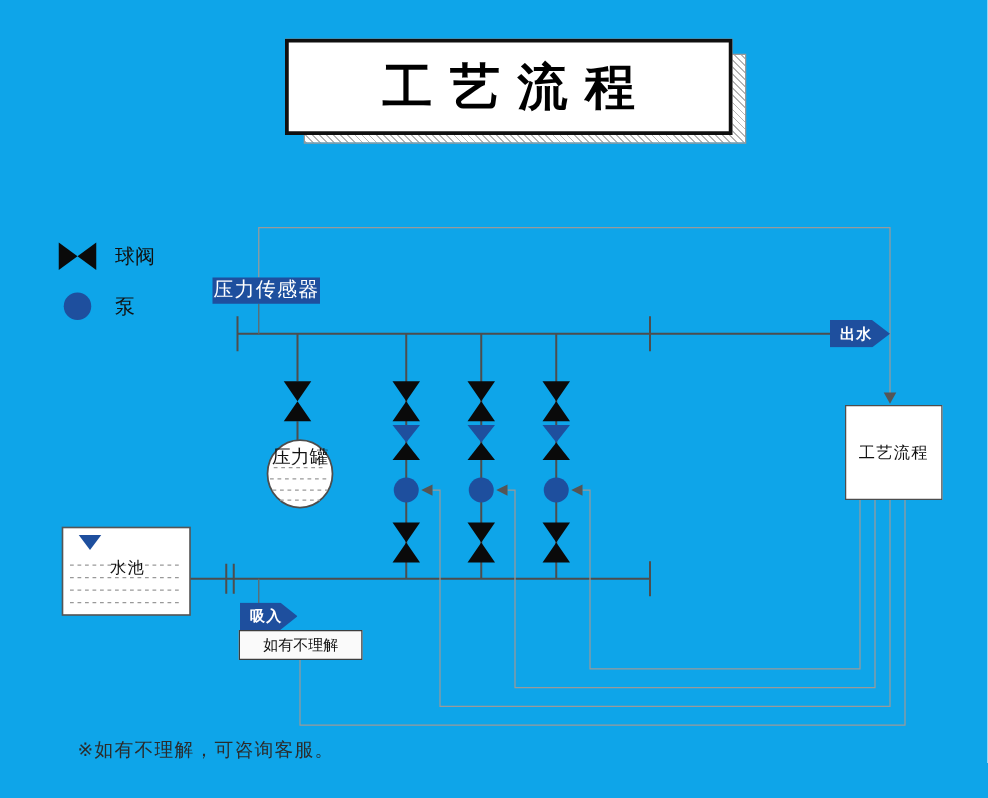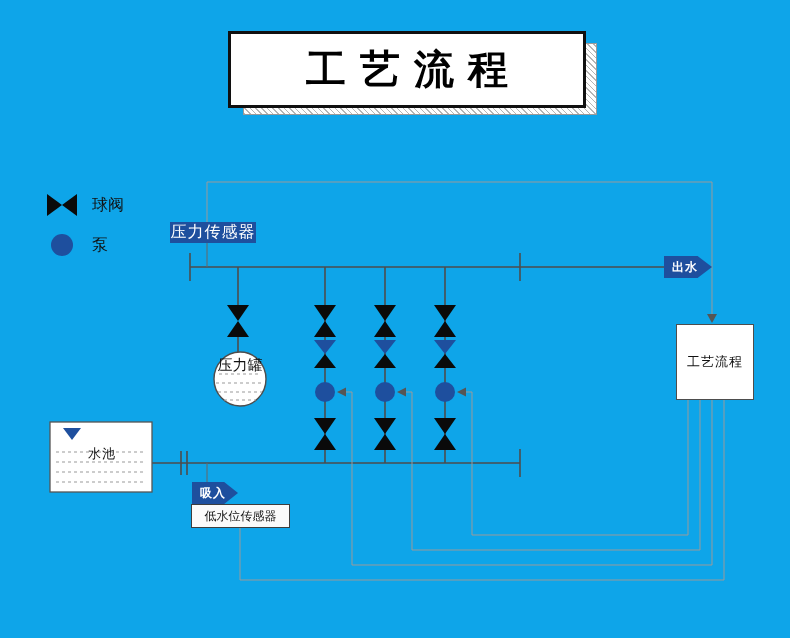--- a/index.html
+++ b/index.html
@@ -201,16 +201,17 @@
   <div class="abs control-box">工艺流程</div>
 
   <div class="abs pressure-tank-label">压力罐</div>
 
   <div class="abs water-tank-label">水池</div>
 
   <div class="abs arrow-label arrow-suction">
     <span>吸入</span>
   </div>
 
-  <div class="abs low-sensor-box">低水位传感器</div>
-
+  <div class="abs low-sensor-box">如有不理解</div>
+
+  <div class="abs note">※如有不理解，可咨询客服。</div>
 
 </div>
 
 </body></html>

